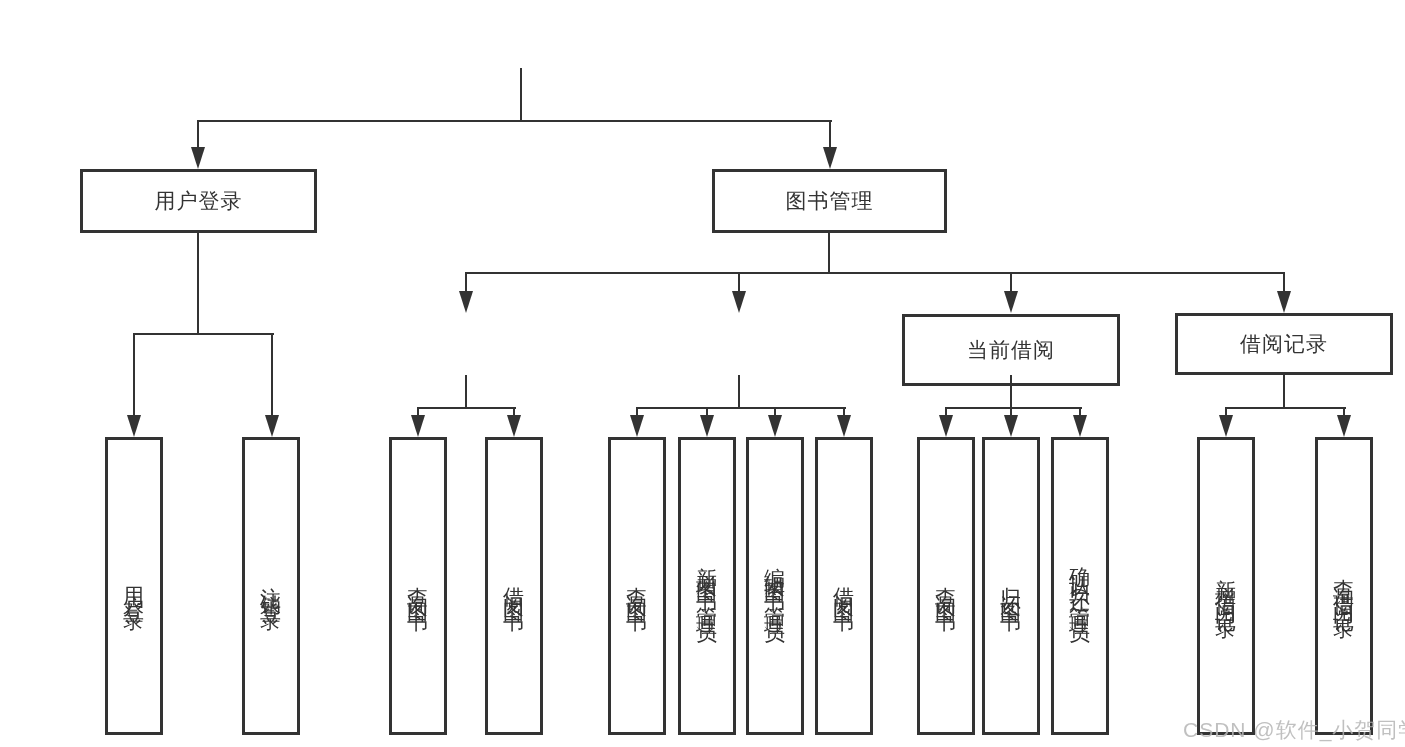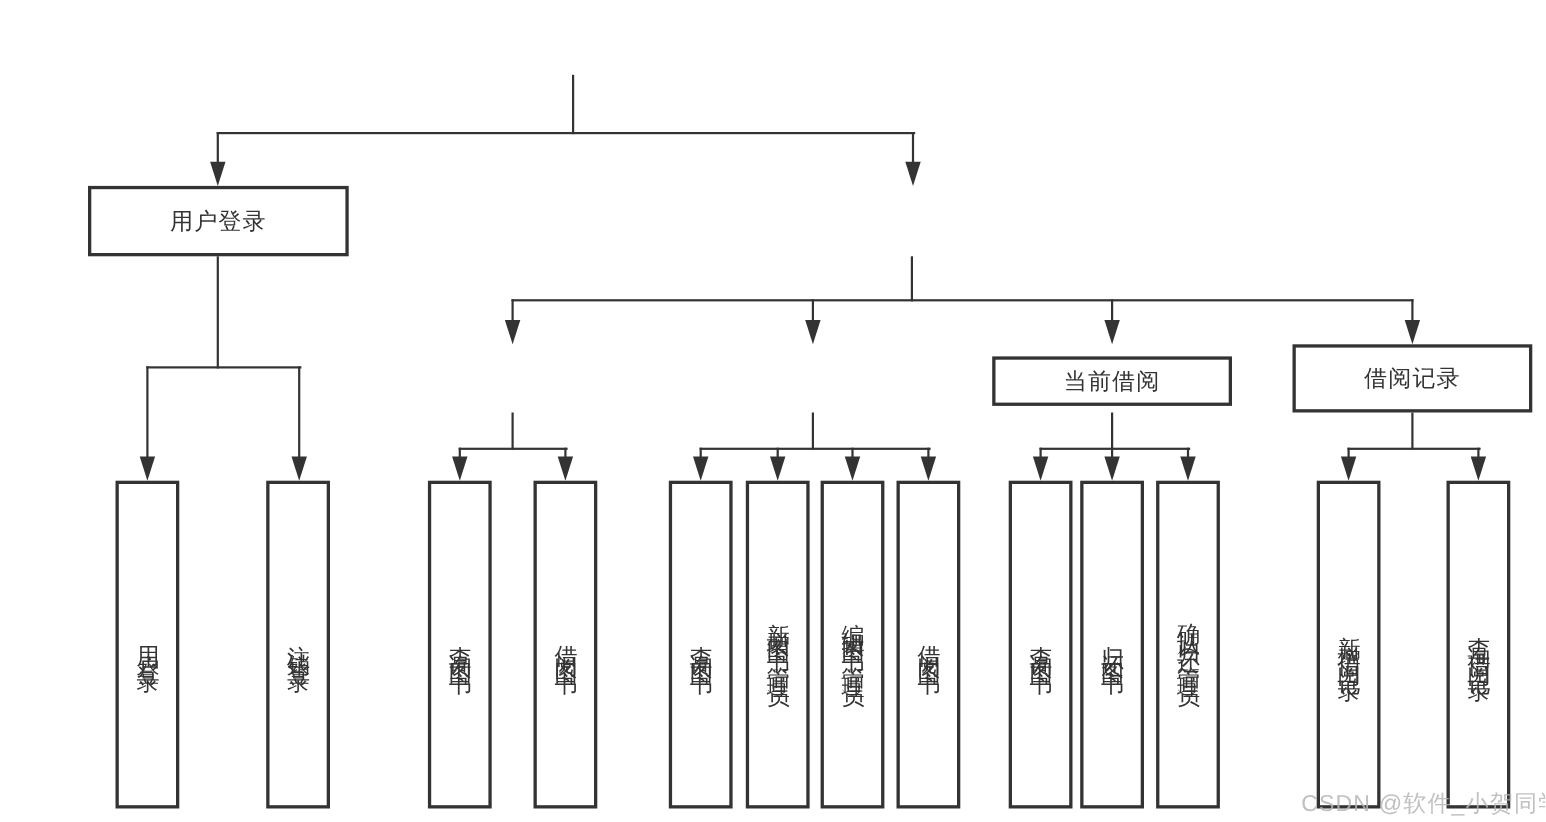--- a/index.html
+++ b/index.html
@@ -64,40 +64,41 @@
 
 
   <div class="vl" style="left:520px;top:68px;height:54px;"></div>
   <div class="hl" style="left:197px;top:120px;width:635px;"></div>
   <div class="vl" style="left:197px;top:120px;height:32px;"></div>
   <div class="arrow" style="left:191px;top:147px;"></div>
   <div class="vl" style="left:829px;top:120px;height:32px;"></div>
   <div class="arrow" style="left:823px;top:147px;"></div>
 
   <div class="node" style="left:80px;top:169px;width:237px;height:64px;">用户登录</div>
+  <div class="node" style="left:712px;top:169px;width:235px;height:64px;">图书管理</div>
 
   <div class="vl" style="left:197px;top:233px;height:102px;"></div>
   <div class="hl" style="left:133px;top:333px;width:141px;"></div>
   <div class="vl" style="left:133px;top:333px;height:87px;"></div>
   <div class="arrow" style="left:127px;top:415px;"></div>
   <div class="vl" style="left:271px;top:333px;height:87px;"></div>
   <div class="arrow" style="left:265px;top:415px;"></div>
 
   <div class="vl" style="left:828px;top:233px;height:41px;"></div>
   <div class="hl" style="left:465px;top:272px;width:820px;"></div>
   <div class="vl" style="left:465px;top:272px;height:24px;"></div>
   <div class="arrow" style="left:459px;top:291px;"></div>
   <div class="vl" style="left:738px;top:272px;height:24px;"></div>
   <div class="arrow" style="left:732px;top:291px;"></div>
   <div class="vl" style="left:1010px;top:272px;height:24px;"></div>
   <div class="arrow" style="left:1004px;top:291px;"></div>
   <div class="vl" style="left:1283px;top:272px;height:24px;"></div>
   <div class="arrow" style="left:1277px;top:291px;"></div>
 
-  <div class="node" style="left:902px;top:324px;width:218px;height:45px;">当前借阅</div>
+  <div class="node" style="left:902px;top:314px;width:218px;height:72px;">当前借阅</div>
   <div class="node" style="left:1175px;top:313px;width:218px;height:62px;">借阅记录</div>
 
   <div class="vl" style="left:465px;top:375px;height:34px;"></div>
   <div class="hl" style="left:417px;top:407px;width:99px;"></div>
   <div class="vl" style="left:417px;top:407px;height:14px;"></div>
   <div class="arrow" style="left:411px;top:415px;"></div>
   <div class="vl" style="left:513px;top:407px;height:14px;"></div>
   <div class="arrow" style="left:507px;top:415px;"></div>
 
   <div class="vl" style="left:738px;top:375px;height:34px;"></div>

